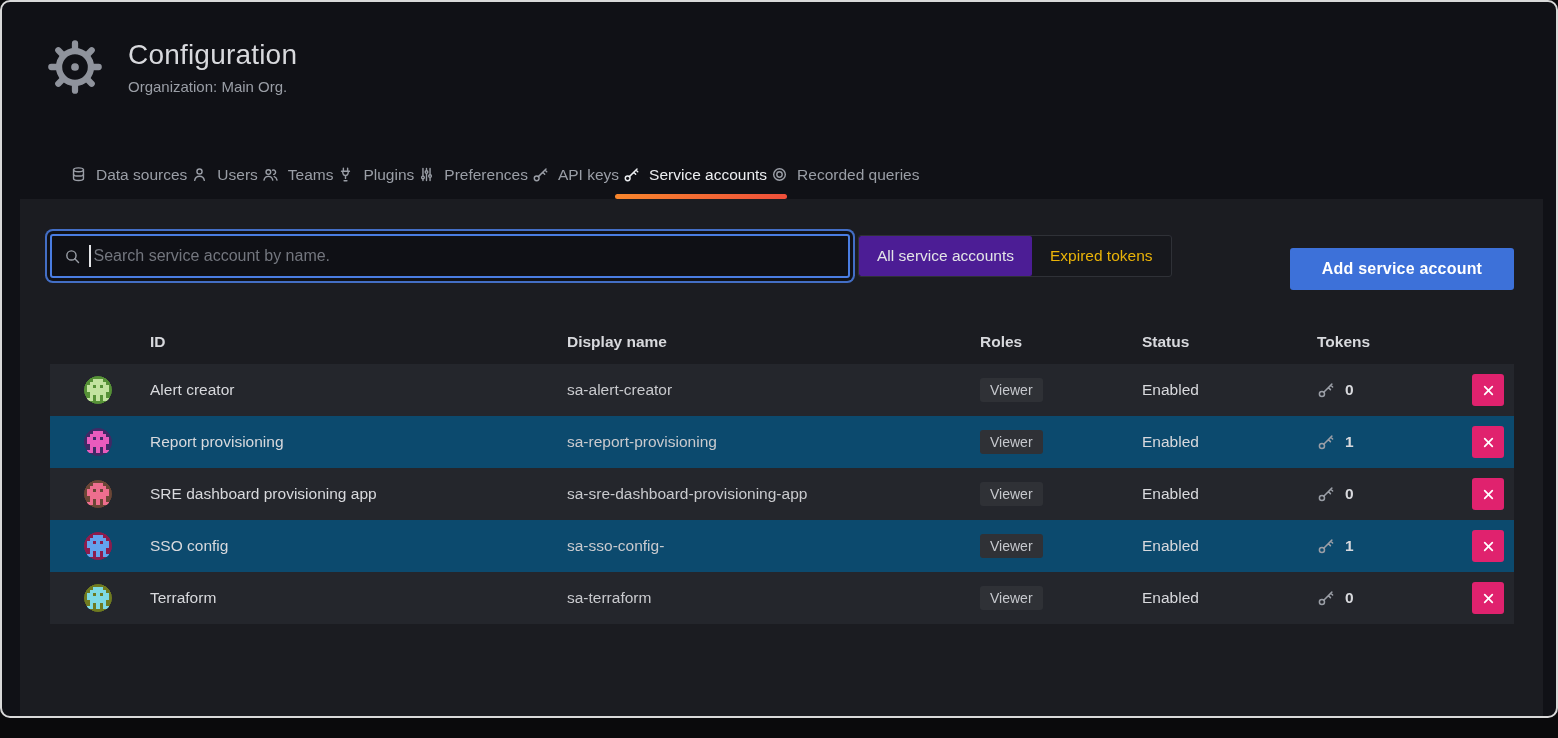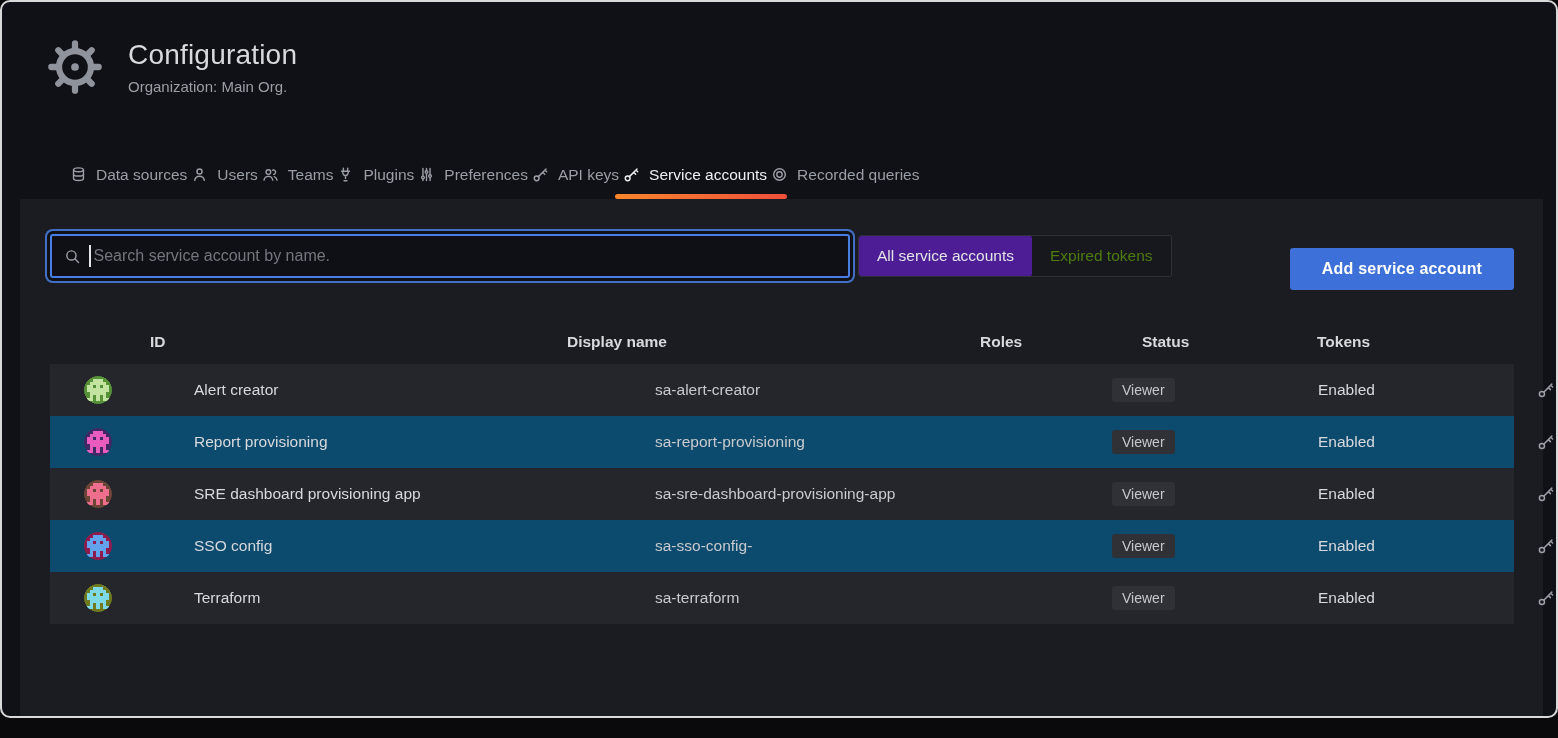--- a/index.html
+++ b/index.html
@@ -36,31 +36,31 @@
   .search-box .s-icon{color:#9a9ea6;display:flex;margin-right:8px;}
   .search-box .s-icon svg{width:17px;height:17px;}
   .caret{width:1.5px;height:22px;background:#e4e5e8;margin-right:1px;animation:blink 1.1s steps(1) infinite;}
   @keyframes blink{50%{opacity:0;}}
   .search-input{flex:1;background:transparent;border:none;outline:none;color:#d8d9dd;font-size:16px;}
   .search-input::placeholder{color:#73767e;opacity:1;}
   .filter-group{
     position:absolute;left:838px;top:36px;height:42px;display:flex;align-items:stretch;
     background:#17181d;border:1px solid #2f3137;border-radius:3px;overflow:hidden;
   }
-  .filter-opt{display:flex;align-items:center;padding:0 18px;font-size:15.5px;font-weight:500;color:#4d7c0f;cursor:pointer;white-space:nowrap;}
+  .filter-opt{display:flex;align-items:center;padding:0 18px;font-size:15.5px;font-weight:500;color:#eab308;cursor:pointer;white-space:nowrap;}
   .filter-opt.selected{background:#4c1d95;color:#e3e4e7;border-radius:2px;}
   .add-btn{
     position:absolute;left:1270px;top:49px;width:224px;height:42px;border:none;border-radius:3px;
     background:var(--accent-blue,#3d71d9);color:#ffffff;font-size:16px;font-weight:700;cursor:pointer;letter-spacing:.2px;
   }
   
   .sa-table{position:absolute;left:30px;top:121px;width:1464px;}
   .t-grid{display:grid;grid-template-columns:100px 417px 413px 162px 175px 125px 72px;align-items:center;}
   .t-head{height:44px;color:#d8d9dd;font-size:15.5px;font-weight:700;}
-  .t-row{height:52px;gap:44px;}
+  .t-row{height:52px;}
   .t-row.odd{background:#24262c;}
   .t-row.even{background:#0c4a6e;}
   .avatar-cell{display:flex;justify-content:flex-start;padding-left:34px;}
   .avatar{width:28px;height:28px;border-radius:50%;overflow:hidden;display:block;}
   .cell-name{color:#d8d9dd;font-size:15.5px;font-weight:500;}
   .cell-id{color:#c9cace;font-size:15.5px;}
   .role-badge{display:inline-block;background:#2f3136;color:#c6c8cd;font-size:14px;padding:4px 10px;border-radius:3px;}
   .cell-status{color:#d8d9dd;font-size:15.5px;font-weight:500;}
   .cell-tokens{display:flex;align-items:center;gap:10px;color:#d8d9dd;font-size:15.5px;font-weight:700;}
   .cell-tokens .k-icon{color:#9a9ea6;display:flex;}

